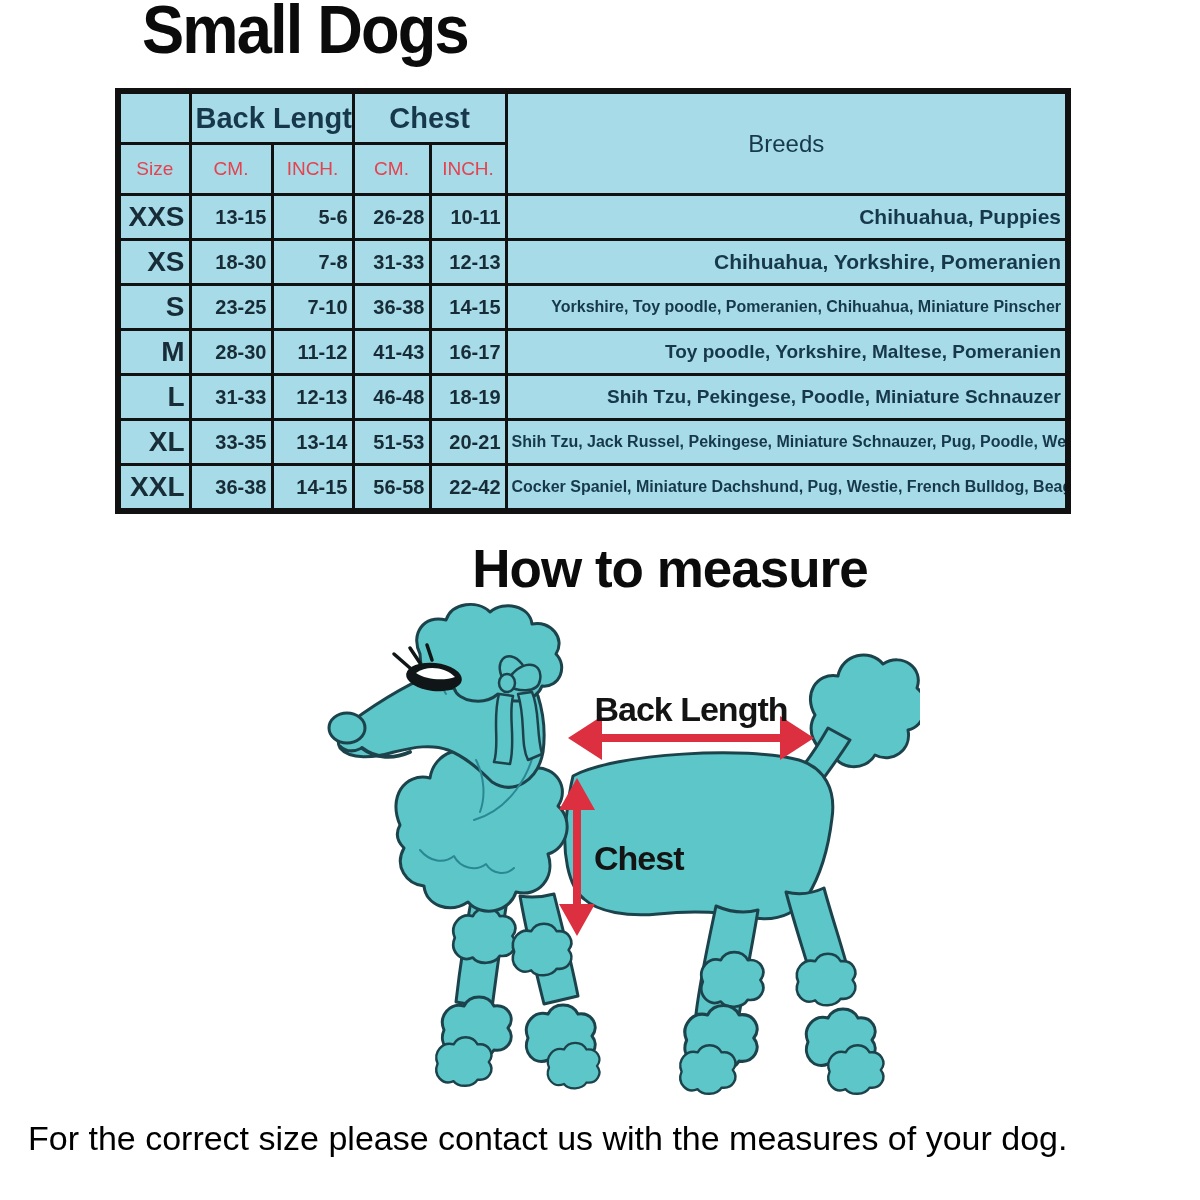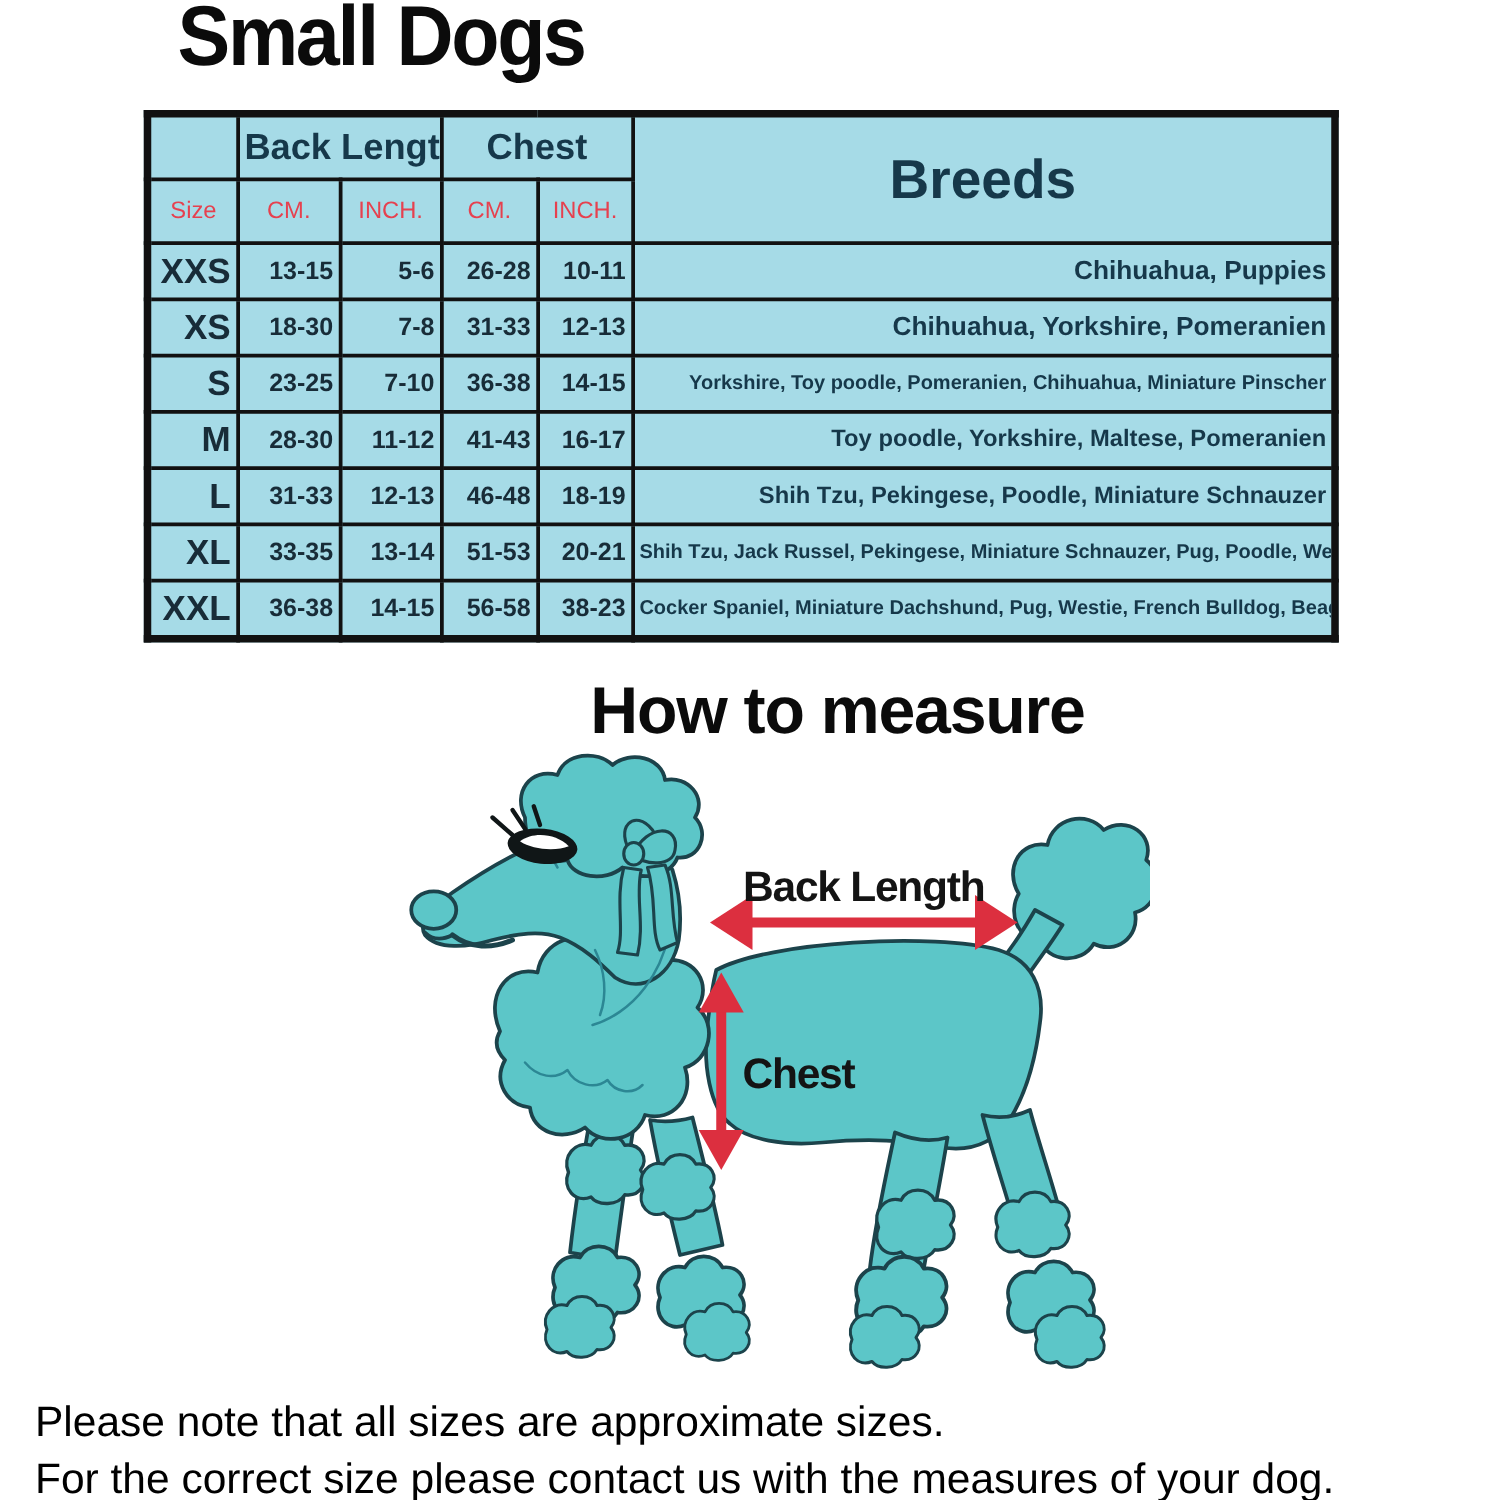--- a/index.html
+++ b/index.html
@@ -24,21 +24,21 @@
     border:6px solid var(--border);
   }
   table.size-chart th, table.size-chart td{
     border:3px solid var(--border);
     padding:0 4px;text-align:center;vertical-align:middle;
     overflow:hidden;white-space:nowrap;
   }
   table.size-chart thead th{height:48px;}
   table.size-chart tbody td{height:42px;text-align:right;}
   th.group-header{font-size:29px;font-weight:bold;color:var(--header-navy);}
-  th.breeds-header{font-size:44px;font-weight:bold;color:var(--header-navy);}
+  th.breeds-header{font-size:24px;font-weight:normal;color:var(--header-navy);}
   th.sub-header{font-size:19px;font-weight:normal;color:var(--header-red);}
   td.size-cell{font-size:28px;font-weight:bold;color:var(--cell-text);}
   td.num-cell{font-size:20px;font-weight:bold;color:var(--cell-text);}
   td.breeds-cell{
     font-size:21px;font-weight:bold;color:var(--header-navy);
     text-align:left;padding-left:7px;
   }
   td.breeds-cell.sm{font-size:19px;}
   td.breeds-cell.xs{font-size:16px;}
   .measure-title{
@@ -129,21 +129,21 @@
         <td class="num-cell">13-14</td>
         <td class="num-cell">51-53</td>
         <td class="num-cell">20-21</td>
         <td class="breeds-cell xs">Shih Tzu, Jack Russel, Pekingese, Miniature Schnauzer, Pug, Poodle, Westie</td>
       </tr>
       <tr>
         <td class="size-cell">XXL</td>
         <td class="num-cell">36-38</td>
         <td class="num-cell">14-15</td>
         <td class="num-cell">56-58</td>
-        <td class="num-cell">38-23</td>
+        <td class="num-cell">22-42</td>
         <td class="breeds-cell xs">Cocker Spaniel, Miniature Dachshund, Pug, Westie, French Bulldog, Beagle</td>
       </tr>
     </tbody>
 </table>
 
 <h2 class="measure-title">How to measure</h2>
 
 <div class="dog-figure">
 <svg width="640" height="520" viewBox="0 0 640 520" xmlns="http://www.w3.org/2000/svg">
   <defs>
@@ -220,15 +220,14 @@
     <rect x="293" y="196" width="8" height="122"></rect>
     <polygon points="297,178 279,210 315,210"></polygon>
     <polygon points="297,336 279,304 315,304"></polygon>
   </g>
   <text x="411" y="121" text-anchor="middle" font-family="Liberation Sans, sans-serif" font-size="34" font-weight="bold" fill="#141414" letter-spacing="-1">Back Length</text>
   <text x="314" y="270" text-anchor="start" font-family="Liberation Sans, sans-serif" font-size="34" font-weight="bold" fill="#141414" letter-spacing="-1">Chest</text>
 </svg>
 </div>
 
 <div class="footer-note">
-  <p>Please note that all sizes are approximate sizes.</p>
   <p>For the correct size please contact us with the measures of your dog.</p>
 </div>
 
 </body></html>

